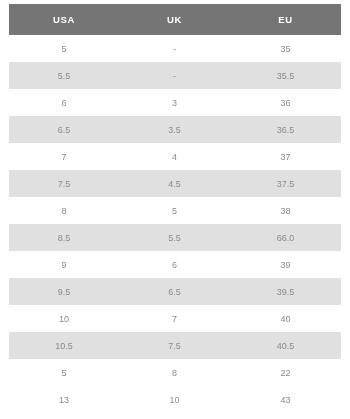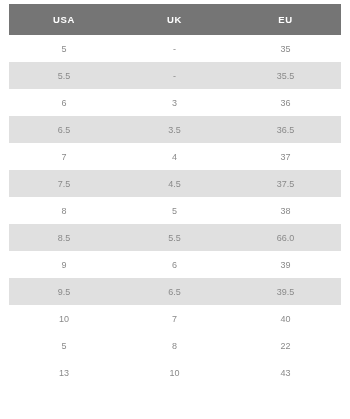--- a/index.html
+++ b/index.html
@@ -125,20 +125,25 @@
         <tr class="stripe">
           <td>9.5</td>
           <td>6.5</td>
           <td>39.5</td>
         </tr>
         <tr class="plain">
           <td>10</td>
           <td>7</td>
           <td>40</td>
         </tr>
+        <tr class="stripe">
+          <td>10.5</td>
+          <td>7.5</td>
+          <td>40.5</td>
+        </tr>
         <tr class="plain">
           <td>5</td>
           <td>8</td>
           <td>22</td>
         </tr>
         <tr class="plain">
           <td>13</td>
           <td>10</td>
           <td>43</td>
         </tr>

